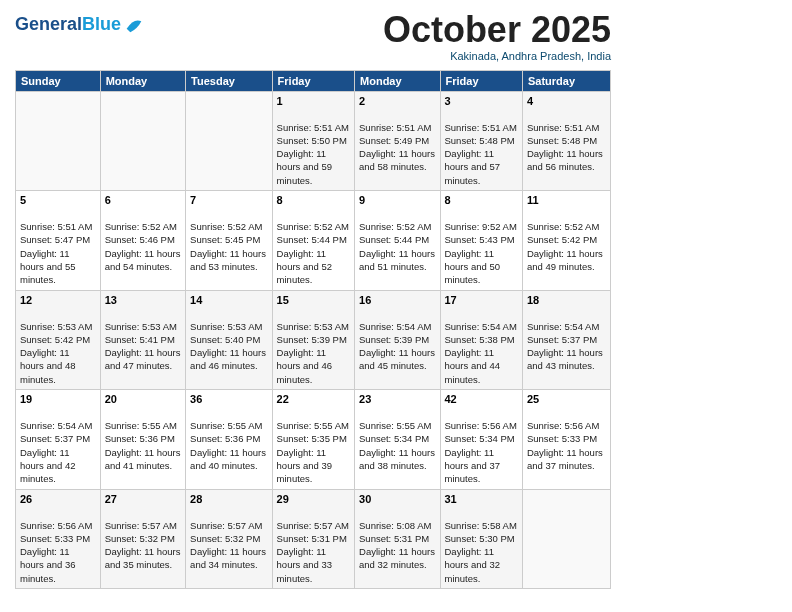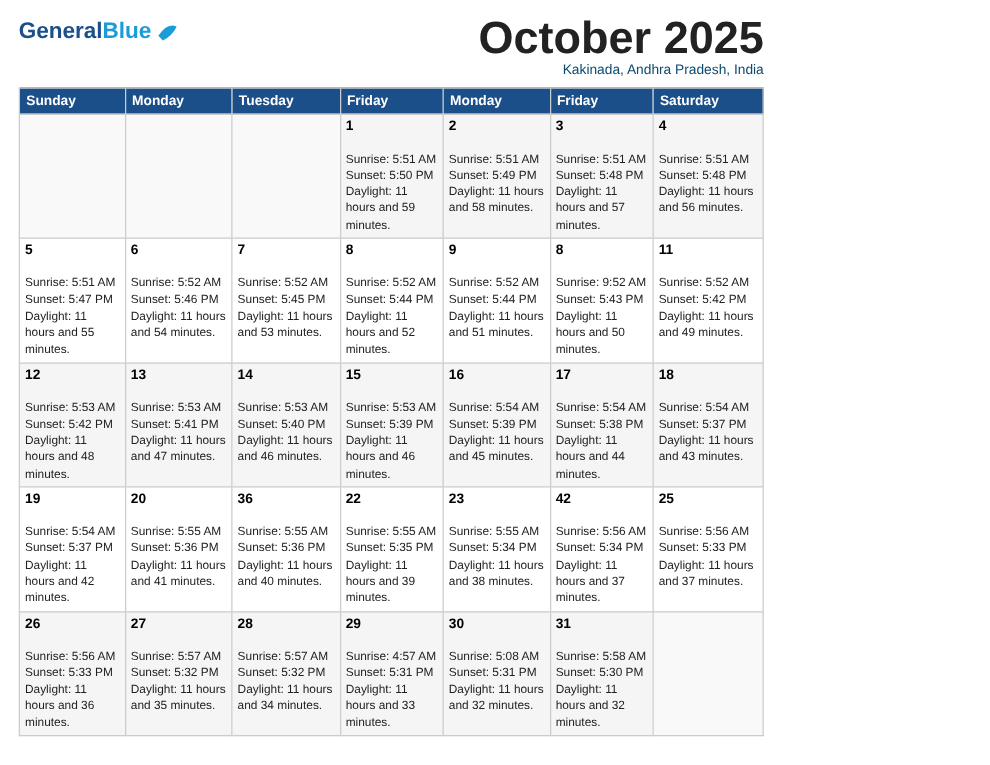--- a/index.html
+++ b/index.html
@@ -332,21 +332,21 @@
           </td>
           <td>
             <span class="day-num">28</span>
             <div class="day-info">Sunrise: 5:57 AM
 Sunset: 5:32 PM
 Daylight: 11 hours
 and 34 minutes.</div>
           </td>
           <td>
             <span class="day-num">29</span>
-            <div class="day-info">Sunrise: 4:57 AM
+            <div class="day-info">Sunrise: 5:57 AM
 Sunset: 5:31 PM
 Daylight: 11 hours
 and 33 minutes.</div>
           </td>
           <td>
             <span class="day-num">30</span>
             <div class="day-info">Sunrise: 5:08 AM
 Sunset: 5:31 PM
 Daylight: 11 hours
 and 32 minutes.</div>

